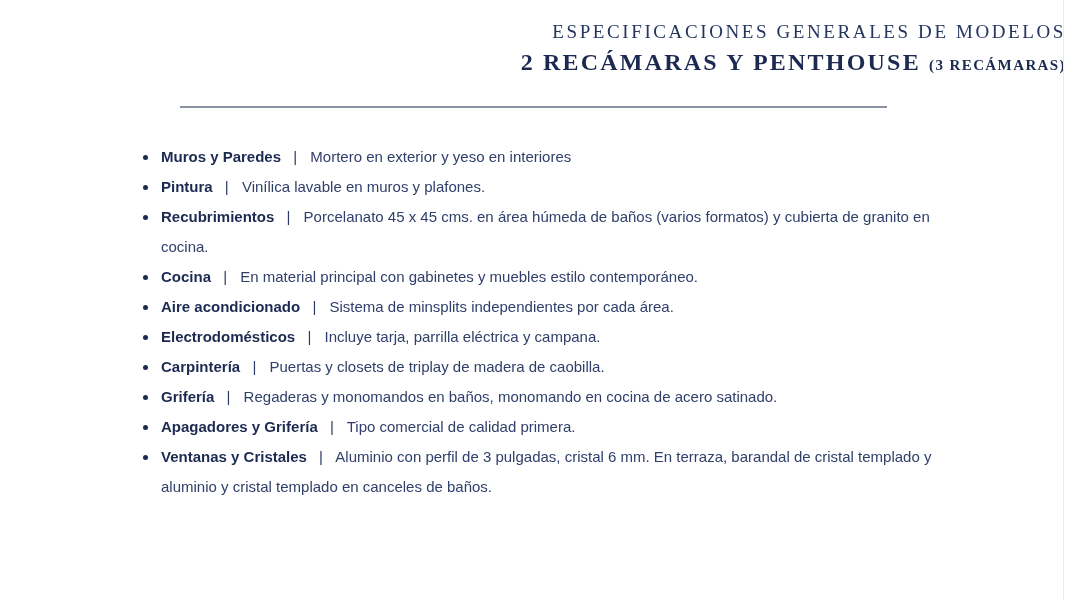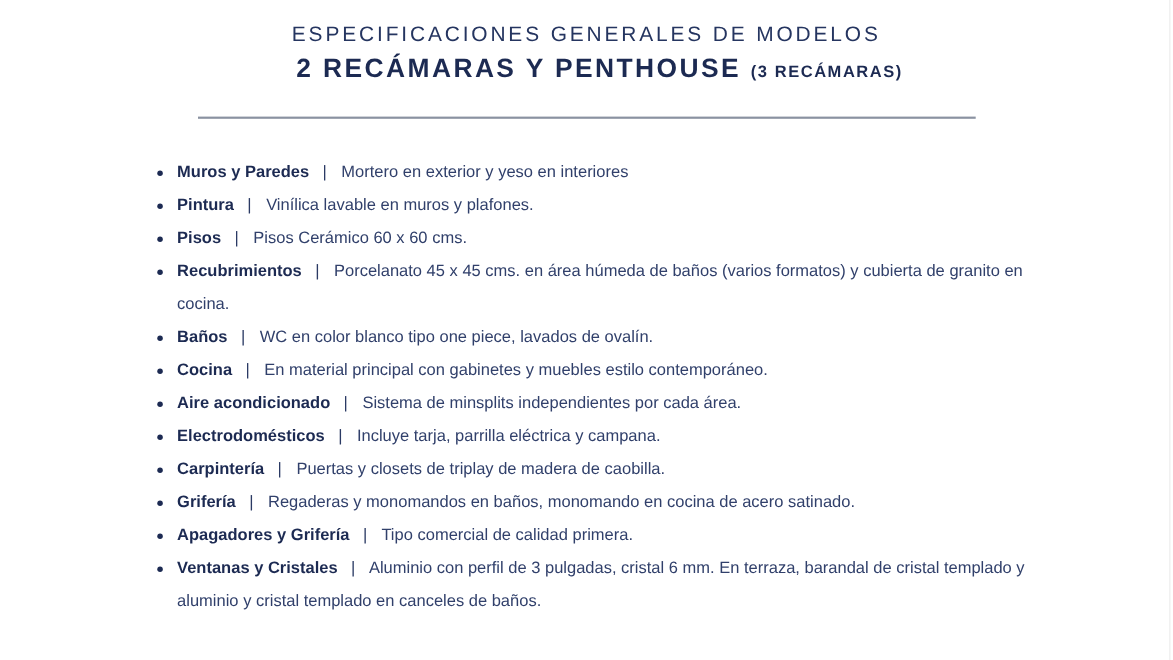--- a/index.html
+++ b/index.html
@@ -18,21 +18,22 @@
     position: absolute;
     inset: 0;
     background: #ffffff;
   }
   
   .header {
     position: absolute;
     top: 20px;
     left: 0;
     width: 100%;
-    text-align: center;
+    text-align: right;
+    font-family: Liberation Serif, serif;
   }
   .title1 {
     font-size: 19px;
     line-height: 23px;
     font-weight: 400;
     letter-spacing: 2.6px;
     color: #253560;
   }
   .title2 {
     margin-top: 6px;
@@ -124,41 +125,29 @@
     <span class="desc">Mortero en exterior y yeso en interiores</span>
   </li>
 
   <li class="spec-item">
     <span class="bullet"></span>
     <span class="label">Pintura</span>
     <span class="pipe">|</span>
     <span class="desc">Vinílica lavable en muros y plafones.</span>
   </li>
 
-  <li class="spec-item">
-    <span class="bullet"></span>
-    <span class="label">Pisos</span>
-    <span class="pipe">|</span>
-    <span class="desc">Pisos Cerámico 60 x 60 cms.</span>
-  </li>
 
   <li class="spec-item">
     <span class="bullet"></span>
     <span class="label">Recubrimientos</span>
     <span class="pipe">|</span>
     <span class="desc">Porcelanato 45 x 45 cms. en área húmeda de baños (varios formatos) y cubierta de granito en cocina.</span>
   </li>
 
 
-  <li class="spec-item">
-    <span class="bullet"></span>
-    <span class="label">Baños</span>
-    <span class="pipe">|</span>
-    <span class="desc">WC en color blanco tipo one piece, lavados de ovalín.</span>
-  </li>
 
   <li class="spec-item">
     <span class="bullet"></span>
     <span class="label">Cocina</span>
     <span class="pipe">|</span>
     <span class="desc">En material principal con gabinetes y muebles estilo contemporáneo.</span>
   </li>
 
   <li class="spec-item">
     <span class="bullet"></span>

